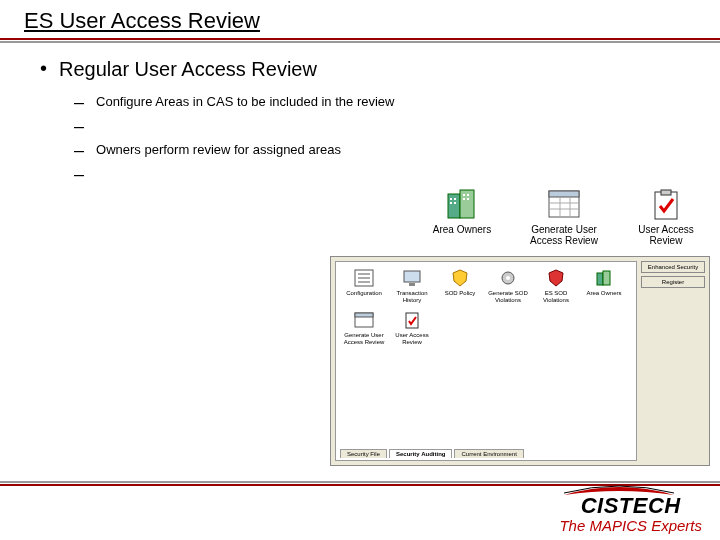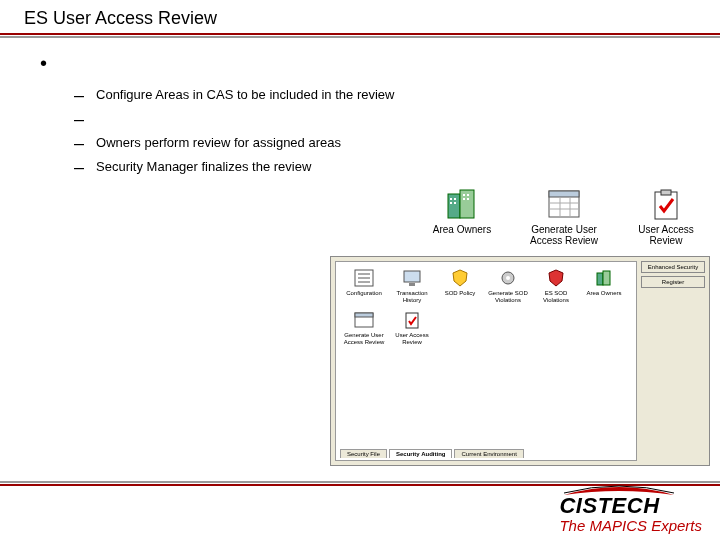--- a/index.html
+++ b/index.html
@@ -8,22 +8,23 @@
     height: 540px;
     font-family: Arial, Helvetica, sans-serif;
     background: #fff;
     position: relative;
     overflow: hidden;
   }
   .title-bar {
     padding: 8px 0 4px 24px;
   }
   .title {
-    font-size: 18px;
+    font-size: 22px;
     color: #000;
+    text-decoration: underline;
   }
   .rule1 { border: none; border-top: 2px solid #900; margin: 0; }
   .rule2 { border: none; border-top: 2px solid #999; margin-top: 1px; }
 
   .content {
     padding: 14px 40px 0 40px;
   }
   .bullet-row {
     display: flex;
     align-items: flex-start;
@@ -125,21 +126,21 @@
     position: absolute;
     left: 0; right: 0; bottom: 54px;
   }
   .footer-rule .r1 { border: none; border-top: 2px solid #999; }
   .footer-rule .r2 { border: none; border-top: 2px solid #900; margin-top: 1px; }
 
   .logo {
     position: absolute;
     right: 18px;
     bottom: 6px;
-    text-align: left;
+    text-align: center;
   }
   .logo .brand {
     font-family: "Arial Black", Arial, sans-serif;
     font-weight: 900;
     font-size: 22px;
     font-style: italic;
     letter-spacing: 0.5px;
     color: #000;
     position: relative;
   }
@@ -160,36 +161,36 @@
 
 <div class="title-bar">
   <div class="title">ES User Access Review</div>
 </div>
 <hr class="rule1">
 <hr class="rule2">
 
 <div class="content">
   <div class="bullet-row">
     <div class="bullet-dot">•</div>
+    <div class="bullet-text">Regular User Access Review</div>
   </div>
   <div class="sub-list">
     <div class="sub-row">
       <div class="dash">–</div>
       <div class="sub-text">Configure Areas in CAS to be included in the review</div>
     </div>
     <div class="sub-row">
       <div class="dash">–</div>
     </div>
     <div class="sub-row">
       <div class="dash">–</div>
       <div class="sub-text">Owners perform review for assigned areas</div>
     </div>
     <div class="sub-row">
       <div class="dash">–</div>
-      <div class="sub-text">Security Manager finalizes the review</div>
     </div>
   </div>
 </div>
 
 <div class="icon-strip">
   <div class="topicon">
     <svg class="glyph" viewBox="0 0 36 34">
       <rect x="4" y="6" width="12" height="24" fill="#5a8" stroke="#060"></rect>
       <rect x="16" y="2" width="14" height="28" fill="#9c9" stroke="#060"></rect>
       <rect x="6" y="10" width="2" height="2" fill="#fff"></rect>

